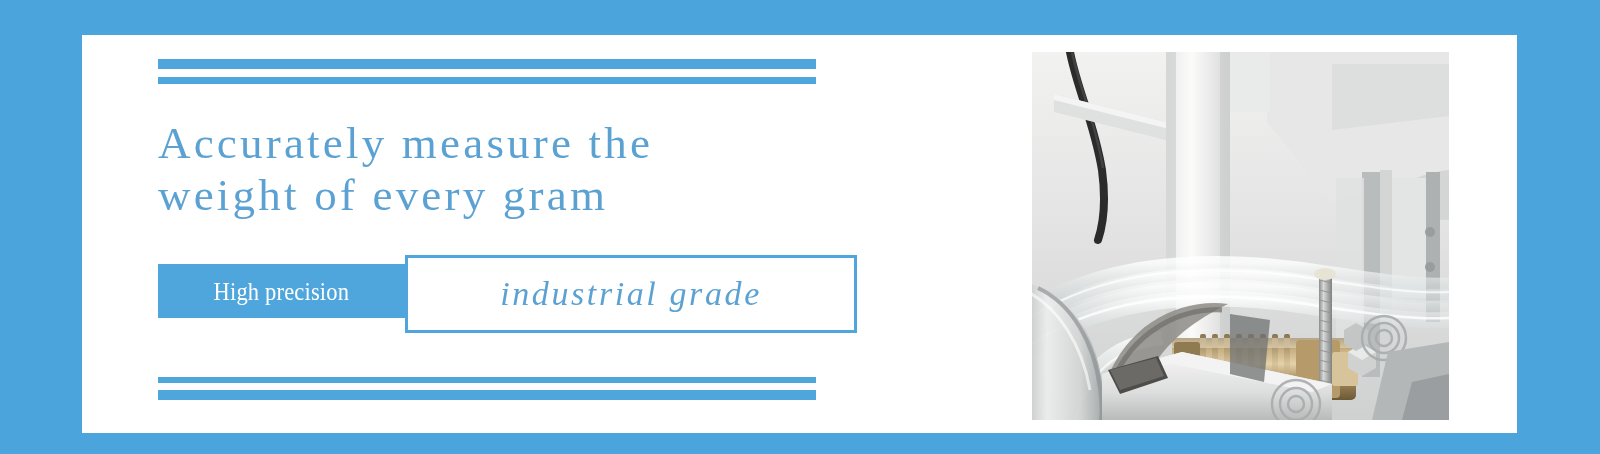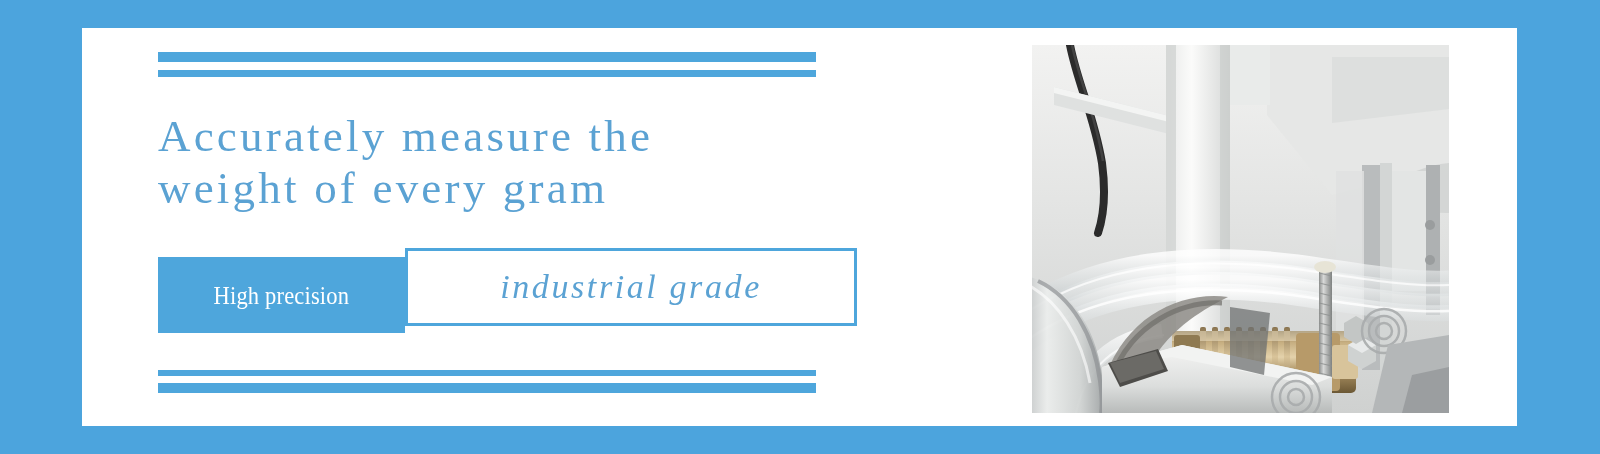--- a/index.html
+++ b/index.html
@@ -16,21 +16,21 @@
     width: 1600px;
     height: 454px;
     background: #4ca4dd;
     overflow: hidden;
   }
 
   
   .card {
     position: absolute;
     left: 82px;
-    top: 28px;
+    top: 35px;
     width: 1435px;
     height: 398px;
     background: #ffffff;
   }
 
   
   .left-col {
     position: absolute;
     left: 76px;       
     top: 0;
@@ -69,21 +69,21 @@
     left: 0;
     top: 229px;
     height: 82px;
   }
 
   .tag-solid {
     position: absolute;
     left: 0;
     top: 0;
     width: 247px;
-    height: 76px;
+    height: 54px;
     background: #4ea6dc;
     display: flex;
     align-items: center;
     justify-content: center;
     box-sizing: border-box;
   }
   .tag-solid-label {
     font-family: "Liberation Serif", serif;
     font-size: 25px;
     line-height: 1;

